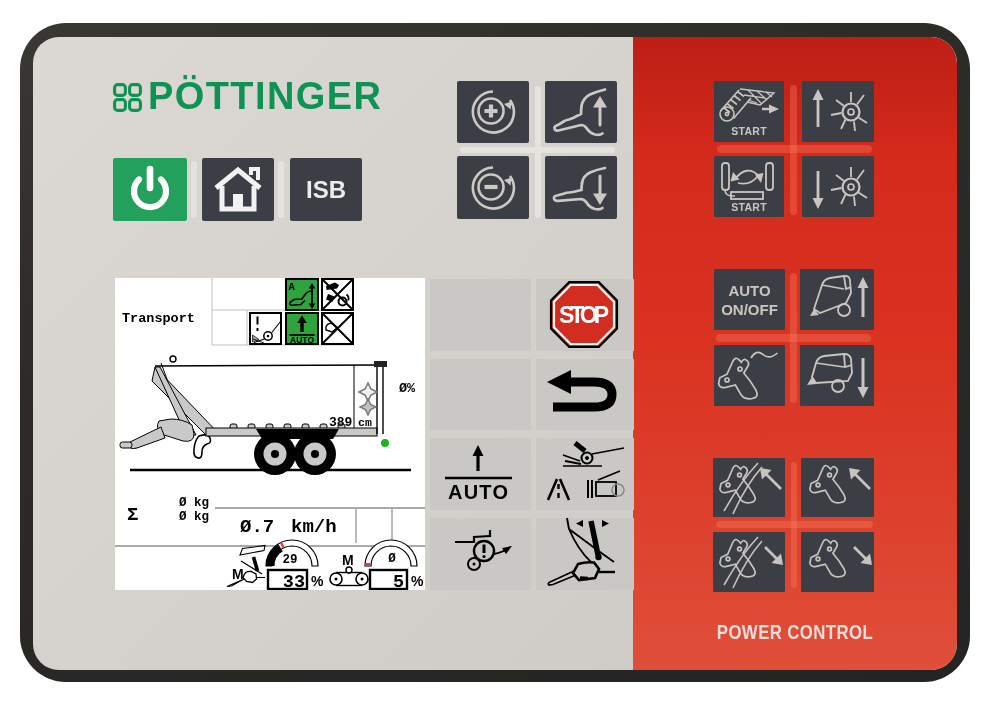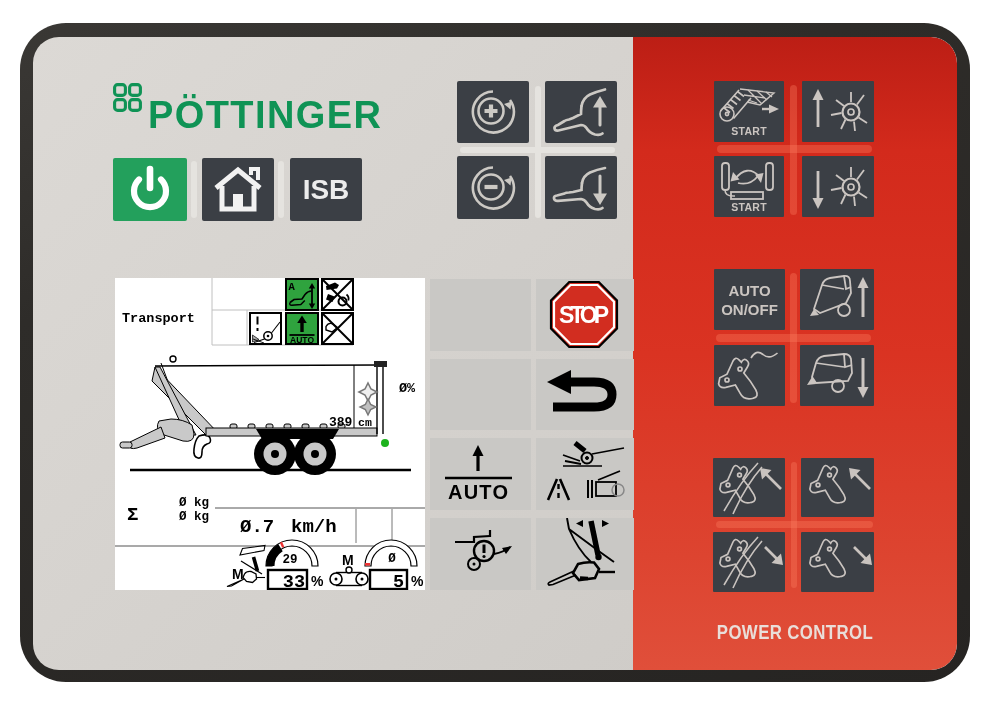--- a/index.html
+++ b/index.html
@@ -21,42 +21,42 @@
 </div>
 
 <svg class="abs" style="left:113px;top:83px" width="29" height="29" viewBox="0 0 29 29">
   <g fill="none" stroke="#0f9355" stroke-width="3.1">
   <rect x="1.6" y="1.6" width="10.8" height="10.8" rx="3"></rect>
       <rect x="16.6" y="1.6" width="10.8" height="10.8" rx="3"></rect>
   <rect x="1.6" y="16.6" width="10.8" height="10.8" rx="3"></rect>
       <rect x="16.6" y="16.6" width="10.8" height="10.8" rx="3"></rect>
   </g>
 </svg>
-<div class="abs" style="left:148px;top:75px;width:260px;height:42px;font-size:38px;font-weight:bold;color:#0f9355;letter-spacing:1.4px;margin-top:19px;">PÖTTINGER</div>
+<div class="abs" style="left:148px;top:75px;width:260px;height:42px;font-size:38px;font-weight:bold;color:#0f9355;letter-spacing:1.4px;">PÖTTINGER</div>
 
 <div class="bdark" style="left:113px;top:158px;width:74px;height:63px;background:#23a05c;"></div>
 <svg class="abs" style="left:113px;top:158px" width="74" height="63" viewBox="0 0 74 63">
   <g stroke="#fff" fill="none">
       <path d="M26 21.5 A 16 16 0 1 0 48 21.5" stroke-width="6.2" stroke-linecap="round"></path>
       <line x1="37" y1="11" x2="37" y2="30" stroke-width="6.6" stroke-linecap="round"></line>
     </g>
 </svg>
 <div class="groove" style="left:191px;top:161px;width:6px;height:57px;"></div>
 <div class="bdark" style="left:202px;top:158px;width:72px;height:63px;"></div>
 <svg class="abs" style="left:202px;top:158px" width="72" height="63" viewBox="0 0 72 63">
   <g stroke="#f2f2f2" fill="none" stroke-width="5" stroke-linejoin="miter">
   <path d="M14 30 L36 12 L58 30"></path>
       <path d="M20 28 V51 H52 V28"></path>
       <path d="M49 17 V11 H56 V22" stroke-width="4"></path>
       <rect x="31" y="36" width="10" height="15" fill="#f2f2f2" stroke="none"></rect>
     </g>
 </svg>
 <div class="groove" style="left:278px;top:161px;width:6px;height:57px;"></div>
 <div class="bdark" style="left:290px;top:158px;width:72px;height:63px;"></div>
-<div class="abs" style="left:290px;top:158px;width:72px;height:71px;line-height:63px;text-align:center;font-size:28px;font-weight:bold;color:#ececec;">ISB</div>
+<div class="abs" style="left:290px;top:158px;width:72px;height:71px;line-height:63px;text-align:center;font-size:24px;font-weight:bold;color:#ececec;">ISB</div>
 
 <div class="groove" style="left:535px;top:86px;width:6px;height:132px;"></div>
 <div class="groove" style="left:460px;top:147px;width:155px;height:6px;"></div>
 <div class="bdark" style="left:457px;top:81px;width:72px;height:62px;"></div>
 <div class="bdark" style="left:545px;top:81px;width:72px;height:62px;"></div>
 <div class="bdark" style="left:457px;top:156px;width:72px;height:63px;"></div>
 <div class="bdark" style="left:545px;top:156px;width:72px;height:63px;"></div>
 <svg class="abs" style="left:457px;top:81px" width="72" height="62" viewBox="0 0 72 62">
     <g stroke="#ccc9c4" fill="none">
 <circle cx="34" cy="30" r="12.5" stroke-width="2.6"></circle>

